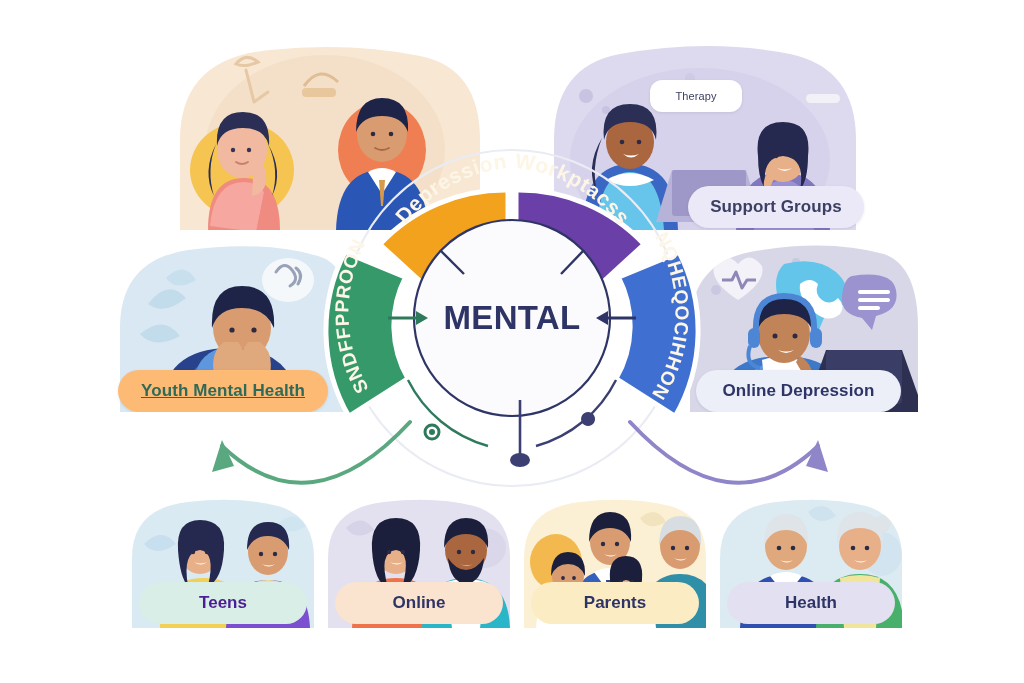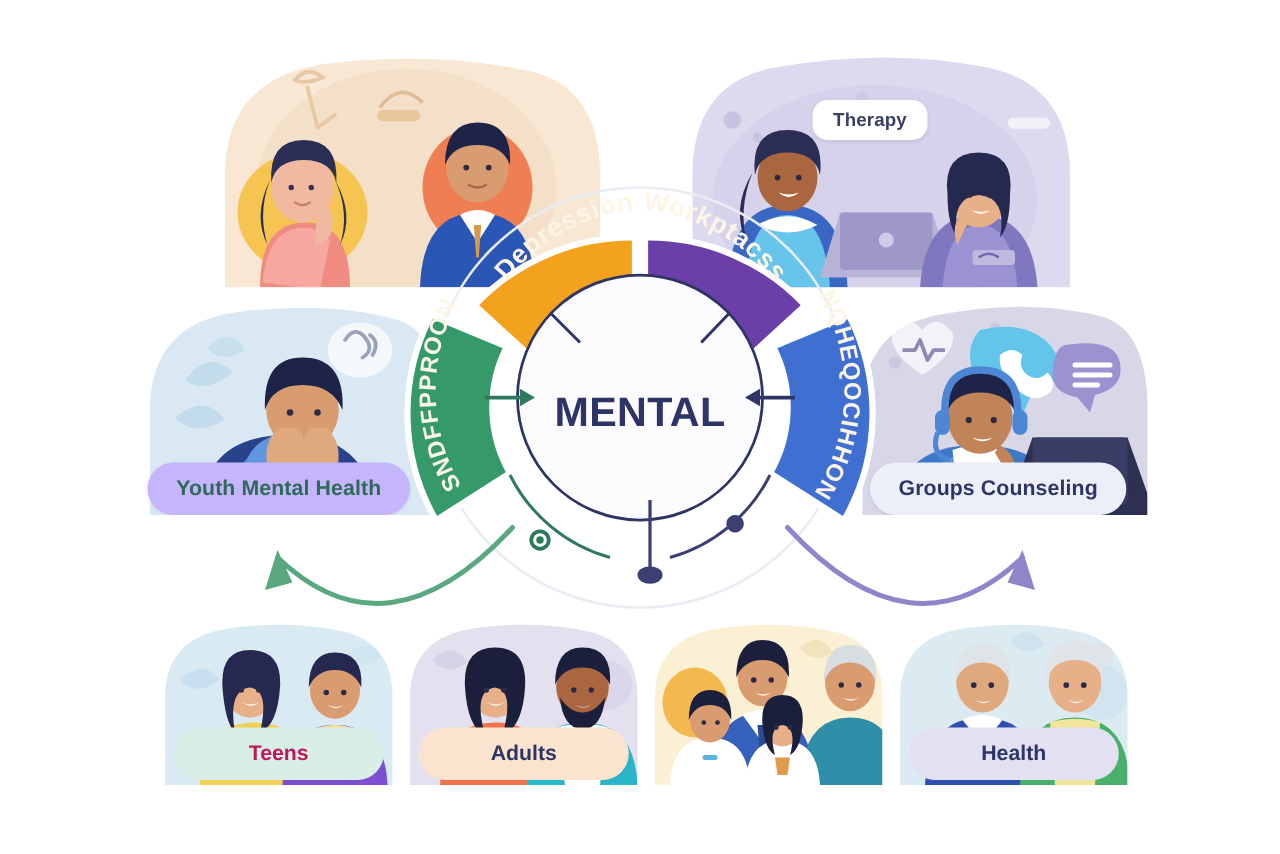--- a/index.html
+++ b/index.html
@@ -137,22 +137,25 @@
         <circle cx="236" cy="126" r="2.2" fill="#2c2b46"></circle>
           <circle cx="252" cy="126" r="2.2" fill="#2c2b46"></circle>
         <path d="M237,138 q8,6 15,0 q-7,3 -15,0Z" fill="#ffffff"></path>
         <path d="M230,140 q-10,10 -4,26 q6,-14 10,-20Z" fill="#e8b089"></path>
         <rect x="238" y="170" width="34" height="12" rx="3" fill="#bfb9de"></rect>
         <path d="M243,176 q8,-6 16,0" stroke="#6f68ae" stroke-width="2" fill="none"></path>
 
         <rect x="266" y="64" width="34" height="9" rx="4.5" fill="#f2f1f8"></rect>
       </g>
     </svg>
-    <div class="pill" style="left:110px;top:50px;width:92px;height:32px;font-size:15px;background:#ffffff;color:#3b3f63;border-radius:12px;font-weight:700;">
+    <div class="pill" style="left:110px;top:50px;width:92px;height:32px;font-size:11px;background:#ffffff;color:#3b3f63;border-radius:12px;font-weight:400;">
       <span>Therapy</span>
+    </div>
+    <div class="pill" style="left:148px;bottom:2px;width:176px;height:42px;font-size:17px;background:#ebe8f7;color:#3b3f63;">
+      <span>Support Groups</span>
     </div>
   </div>
 
   <div class="panel" style="left:112px;top:232px;width:240px;height:180px;">
     <svg width="240" height="180" viewBox="0 0 240 180">
       <defs>
           <clipPath id="cl-you">
             <path d="M8,180 L8,96 Q8,28 76,18 Q150,8 206,24 Q240,34 240,96 L240,180 Z"></path>
           </clipPath>
         </defs>
@@ -175,21 +178,21 @@
         <path d="M108,116 q-24,8 -26,34 q-2,20 16,26 q18,4 26,-12 q6,-18 -4,-34Z" fill="#5e97dd"></path>
         <ellipse cx="130" cy="96" rx="29" ry="32" fill="#d99c71"></ellipse>
         <path d="M100,96 q-2,-42 30,-42 q34,0 32,42 q-8,-20 -32,-20 q-24,0 -30,20Z" fill="#1e2447"></path>
         <circle cx="120" cy="98" r="2.6" fill="#2e2a42"></circle>
           <circle cx="142" cy="98" r="2.6" fill="#2e2a42"></circle>
         <path d="M124,116 q9,4 18,0" stroke="#a9674a" stroke-width="2" fill="none" stroke-linecap="round"></path>
         <path d="M112,110 q-14,10 -10,32 q4,16 20,16 q14,-2 14,-18 q0,-18 -10,-30Z" fill="#e0a87d"></path>
         <path d="M148,110 q14,10 10,32 q-4,16 -20,16 q-12,-2 -12,-18 q0,-18 10,-30Z" fill="#e0a87d"></path>
       </g>
     </svg>
-    <div class="pill" style="left:6px;bottom:0px;width:210px;height:42px;font-size:17px;background:#c4b5fd;color:#2f6a58;">
+    <div class="pill" style="left:6px;bottom:0px;width:210px;height:42px;font-size:17px;background:#fdba74;color:#2f6a58;text-decoration:underline;">
       <span>Youth Mental Health</span>
     </div>
   </div>
 
   <div class="panel" style="left:686px;top:232px;width:236px;height:180px;">
     <svg width="236" height="180" viewBox="0 0 236 180">
       <defs>
           <clipPath id="cl-onl">
             <path d="M4,180 L4,96 Q4,32 64,20 Q140,6 198,22 Q232,34 232,96 L232,180 Z"></path>
           </clipPath>
@@ -224,21 +227,21 @@
           <circle cx="109" cy="104" r="2.5" fill="#2e2a42"></circle>
         <path d="M92,118 q8,6 16,0 q-8,3 -16,0Z" fill="#ffffff"></path>
         <path d="M114,124 q16,10 12,30 q-12,-16 -16,-24Z" fill="#c08458"></path>
 
         <path d="M118,180 l22,-62 l76,0 l22,62 Z" fill="#2d3050"></path>
         <rect x="140" y="118" width="76" height="54" rx="4" fill="#3a3e66"></rect>
         <circle cx="178" cy="146" r="8" fill="#7a73b4"></circle>
       </g>
     </svg>
     <div class="pill" style="left:10px;bottom:0px;width:205px;height:42px;font-size:17px;background:#eceef8;color:#2e3566;">
-      <span>Groups Counseling</span>
+      <span>Online Depression</span>
     </div>
   </div>
 
   <div class="abs" style="left:312px;top:128px;width:400px;height:340px;">
     <svg width="400" height="340" viewBox="0 0 400 340">
       <defs>
 
         <path id="p-dep" d="M 92.9,97.1 A150,150 0 0,1 196,40" fill="none"></path>
         <path id="p-work" d="M 204,40 A150,150 0 0,1 307.1,97.1" fill="none"></path>
         <path id="p-supp" d="M 58.1,262.3 A150,150 0 0,1 54.6,113.3" fill="none"></path>
@@ -292,21 +295,21 @@
         <path d="M296,183 L284,190 L296,197 Z" fill="#2e3566"></path>
       </g>
 
       <path d="M96,252 A128,128 0 0,0 176,318" fill="none" stroke="#2f7a5c" stroke-width="2.4"></path>
       <path d="M304,252 A128,128 0 0,1 224,318" fill="none" stroke="#3c3f72" stroke-width="2.4"></path>
       <circle cx="120" cy="304" r="7" fill="none" stroke="#2f7a5c" stroke-width="3"></circle>
       <circle cx="120" cy="304" r="3" fill="#2f7a5c"></circle>
       <path d="M276,298 a7,7 0 1,1 .1,0 Z" fill="#3c3f72"></path>
     </svg>
 
-    <div class="centertext" style="top:190px;margin-top:12px;">
+    <div class="centertext" style="top:190px;">
       <div>MENTAL</div>
     </div>
   </div>
 
   <svg class="abs" style="left:160px;top:400px;" width="720" height="110" viewBox="0 0 720 110">
 
     <path d="M250,22 Q150,130 62,46" fill="none" stroke="#5aa87f" stroke-width="4" stroke-linecap="round"></path>
     <path d="M52,72 L62,40 L74,66 Z" fill="#5aa87f"></path>
 
     <path d="M470,22 Q570,130 658,46" fill="none" stroke="#8e86c8" stroke-width="4" stroke-linecap="round"></path>
@@ -337,21 +340,21 @@
 
         <path d="M98,140 q2,-48 42,-48 q40,0 42,48 Z" fill="#7c4fd0"></path>
         <path d="M122,96 q18,-8 36,0 l-4,14 q-14,-8 -28,-2Z" fill="#f0e09a"></path>
         <ellipse cx="140" cy="64" rx="20" ry="23" fill="#d99c71"></ellipse>
         <path d="M119,62 q0,-28 21,-28 q23,0 21,28 q-6,-14 -21,-14 q-15,0 -21,14Z" fill="#25294f"></path>
         <circle cx="133" cy="66" r="2.2" fill="#2c2b46"></circle>
           <circle cx="147" cy="66" r="2.2" fill="#2c2b46"></circle>
         <path d="M134,76 q7,5 13,0 q-6,3 -13,0Z" fill="#ffffff"></path>
       </g>
     </svg>
-    <div class="cardpill" style="background:#d9eee6;color:#be185d;">
+    <div class="cardpill" style="background:#d9eee6;color:#4c1d95;">
       <span>Teens</span>
     </div>
   </div>
 
   <div class="card" style="left:324px;top:488px;width:190px;height:140px;">
     <svg width="190" height="140" viewBox="0 0 190 140">
       <defs>
           <clipPath id="cl-adu">
             <path d="M4,140 L4,70 Q4,20 60,14 Q110,8 150,18 Q186,28 186,70 L186,140 Z"></path>
           </clipPath>
@@ -374,21 +377,21 @@
         <ellipse cx="142" cy="62" rx="21" ry="24" fill="#a9663f"></ellipse>
         <path d="M120,60 q0,-30 22,-30 q24,0 22,30 q-6,-14 -22,-14 q-16,0 -22,14Z" fill="#1b1f3c"></path>
         <path d="M124,70 q2,24 18,26 q16,-2 18,-26 q-8,12 -18,12 q-10,0 -18,-12Z" fill="#1b1f3c"></path>
         <circle cx="135" cy="64" r="2.2" fill="#2c2b46"></circle>
           <circle cx="149" cy="64" r="2.2" fill="#2c2b46"></circle>
         <path d="M136,76 q7,4 13,0 q-6,3 -13,0Z" fill="#ffffff"></path>
         <rect x="156" y="100" width="8" height="6" rx="2" fill="#7cd47a"></rect>
       </g>
     </svg>
     <div class="cardpill" style="background:#fae3cf;color:#2e3566;">
-      <span>Adults</span>
+      <span>Online</span>
     </div>
   </div>
 
   <div class="card" style="left:520px;top:488px;width:190px;height:140px;">
     <svg width="190" height="140" viewBox="0 0 190 140">
       <defs>
           <clipPath id="cl-par">
             <path d="M4,140 L4,70 Q4,20 60,14 Q110,8 150,18 Q186,28 186,70 L186,140 Z"></path>
           </clipPath>
         </defs>
@@ -420,20 +423,23 @@
           <circle cx="54" cy="90" r="1.9" fill="#2c2b46"></circle>
         <rect x="42" y="116" width="12" height="4" rx="2" fill="#5bb3e0"></rect>
         <path d="M76,140 q2,-36 30,-36 q28,0 30,36 Z" fill="#ffffff"></path>
         <ellipse cx="106" cy="92" rx="15" ry="17" fill="#e8b089"></ellipse>
         <path d="M90,92 q-2,-24 16,-24 q18,0 16,24 q-2,20 -10,24 q6,-22 -6,-24 q-12,2 -6,24 q-8,-4 -10,-24Z" fill="#1b1f3c"></path>
         <circle cx="101" cy="94" r="1.9" fill="#2c2b46"></circle>
           <circle cx="112" cy="94" r="1.9" fill="#2c2b46"></circle>
         <path d="M100,118 l12,0 l-2,14 l-8,0 Z" fill="#e09a4e"></path>
       </g>
     </svg>
+    <div class="cardpill" style="background:#fbecc4;color:#2e3566;">
+      <span>Parents</span>
+    </div>
   </div>
 
   <div class="card" style="left:716px;top:488px;width:190px;height:140px;">
     <svg width="190" height="140" viewBox="0 0 190 140">
       <defs>
           <clipPath id="cl-sen">
             <path d="M4,140 L4,70 Q4,20 60,14 Q110,8 150,18 Q186,28 186,70 L186,140 Z"></path>
           </clipPath>
         </defs>
       <path d="M4,140 L4,70 Q4,20 60,14 Q110,8 150,18 Q186,28 186,70 L186,140 Z" fill="#dcebf2"></path>

